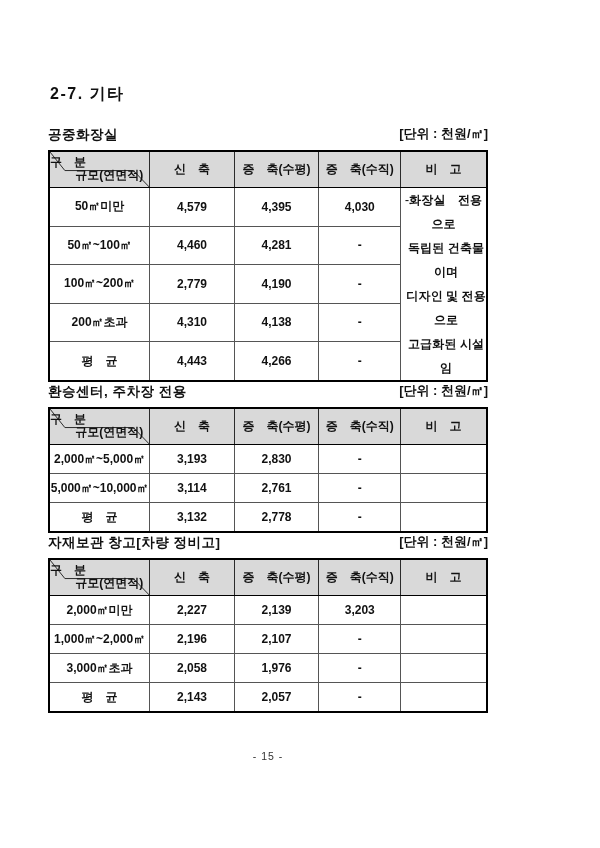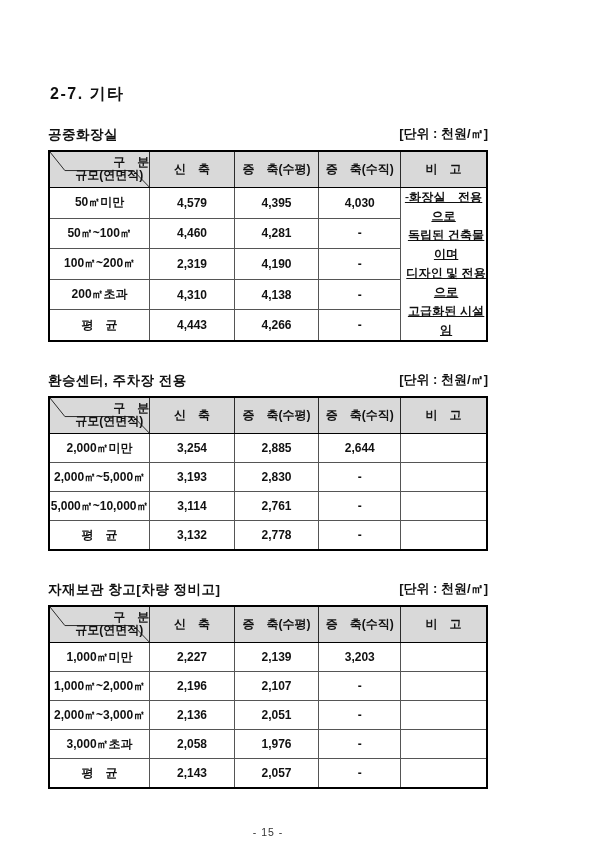--- a/index.html
+++ b/index.html
@@ -2,21 +2,21 @@
 <html><head>
 <meta charset="utf-8">
 <style>
   html,body { margin:0; padding:0; background:#ffffff; }
   .page {
     width:536px; height:848px; background:#ffffff; box-sizing:border-box;
     padding:84px 48px 0 48px; position:relative; overflow:hidden;
     font-family:"Liberation Sans","DejaVu Sans",sans-serif; color:#111;
   }
   .doc-title { font-size:16px; font-weight:bold; letter-spacing:1.5px; margin:0 0 0 2px; }
-  .section { margin-top:29px; }
+  .section { }
   .section.first { margin-top:20px; }
   .section-head { display:flex; justify-content:space-between; align-items:flex-end; margin-bottom:6px; }
   .section-title { font-size:13.5px; font-weight:bold; letter-spacing:0.5px; }
   .unit-label { font-size:13px; font-weight:bold; color:#111; padding-bottom:1px; }
 
   table.rate-table {
     width:100%; border-collapse:collapse; table-layout:fixed;
     border:2.5px solid #000;
   }
   .rate-table col.c-label { width:23%; }
@@ -28,27 +28,27 @@
   .rate-table th {
     height:35px; background:#d9d9d9; font-size:12px; font-weight:bold;
     border:1px solid #2b2b2b; border-bottom:1.5px solid #000; padding:0; text-align:center;
   }
   .rate-table td {
     height:28px; font-size:12px; font-weight:bold; text-align:center;
     border:1px solid #555; padding:0; background:#fff; color:#111;
   }
   .corner-cell { position:relative; padding:0; }
   .corner-line { position:absolute; left:0; top:0; width:100%; height:100%; display:block; }
-  .corner-top    { position:absolute; top:2px;   left:0; right:0; text-align:right; font-size:12px; }
+  .corner-top    { position:absolute; top:2px;   left:0; right:0; text-align:left; font-size:12px; }
   .corner-bottom { position:absolute; bottom:3px; left:0; right:6px; text-align:right; font-size:12px; }
 
   .remark-cell {
     font-family:"Liberation Serif","DejaVu Serif",serif; font-weight:normal;
-    font-size:9.5px; line-height:19px; text-align:left; vertical-align:middle;
-    padding:2px 4px 2px 6px; color:#222; letter-spacing:0.2px;text-decoration:underline;
+    font-size:9.5px; line-height:24px; text-align:left; vertical-align:middle;
+    padding:2px 4px 2px 6px; color:#222; letter-spacing:0.2px;
   }
   .remark-line.indent { padding-left:5px; }
 
   .page-number { text-align:center; font-size:10.5px; color:#333; margin-top:37px; letter-spacing:1px; }
 </style>
 </head>
 <body>
 
 <div class="page">
 
@@ -94,21 +94,21 @@
         </td>
       </tr>
       <tr>
         <td>50㎡~100㎡</td>
         <td>4,460</td>
         <td>4,281</td>
         <td>-</td>
       </tr>
       <tr>
         <td>100㎡~200㎡</td>
-        <td>2,319</td>
+        <td>2,779</td>
         <td>4,190</td>
         <td>-</td>
       </tr>
       <tr>
         <td>200㎡초과</td>
         <td>4,310</td>
         <td>4,138</td>
         <td>-</td>
       </tr>
       <tr>
@@ -142,27 +142,20 @@
           </svg>
           <span class="corner-top">구　분</span>
           <span class="corner-bottom">규모(연면적)</span>
         </th>
         <th>신　축</th>
         <th>증　축(수평)</th>
         <th>증　축(수직)</th>
         <th>비　고</th>
       </tr>
       <tr>
-        <td>2,000㎡미만</td>
-        <td>3,254</td>
-        <td>2,885</td>
-        <td>2,644</td>
-        <td></td>
-      </tr>
-      <tr>
         <td>2,000㎡~5,000㎡</td>
         <td>3,193</td>
         <td>2,830</td>
         <td>-</td>
         <td></td>
       </tr>
       <tr>
         <td>5,000㎡~10,000㎡</td>
         <td>3,114</td>
         <td>2,761</td>
@@ -201,41 +194,34 @@
           </svg>
           <span class="corner-top">구　분</span>
           <span class="corner-bottom">규모(연면적)</span>
         </th>
         <th>신　축</th>
         <th>증　축(수평)</th>
         <th>증　축(수직)</th>
         <th>비　고</th>
       </tr>
       <tr>
-        <td>1,000㎡미만</td>
+        <td>2,000㎡미만</td>
         <td>2,227</td>
         <td>2,139</td>
         <td>3,203</td>
         <td></td>
       </tr>
       <tr>
         <td>1,000㎡~2,000㎡</td>
         <td>2,196</td>
         <td>2,107</td>
         <td>-</td>
         <td></td>
       </tr>
       <tr>
-        <td>2,000㎡~3,000㎡</td>
-        <td>2,136</td>
-        <td>2,051</td>
-        <td>-</td>
-        <td></td>
-      </tr>
-      <tr>
         <td>3,000㎡초과</td>
         <td>2,058</td>
         <td>1,976</td>
         <td>-</td>
         <td></td>
       </tr>
       <tr>
         <td>평　균</td>
         <td>2,143</td>
         <td>2,057</td>

